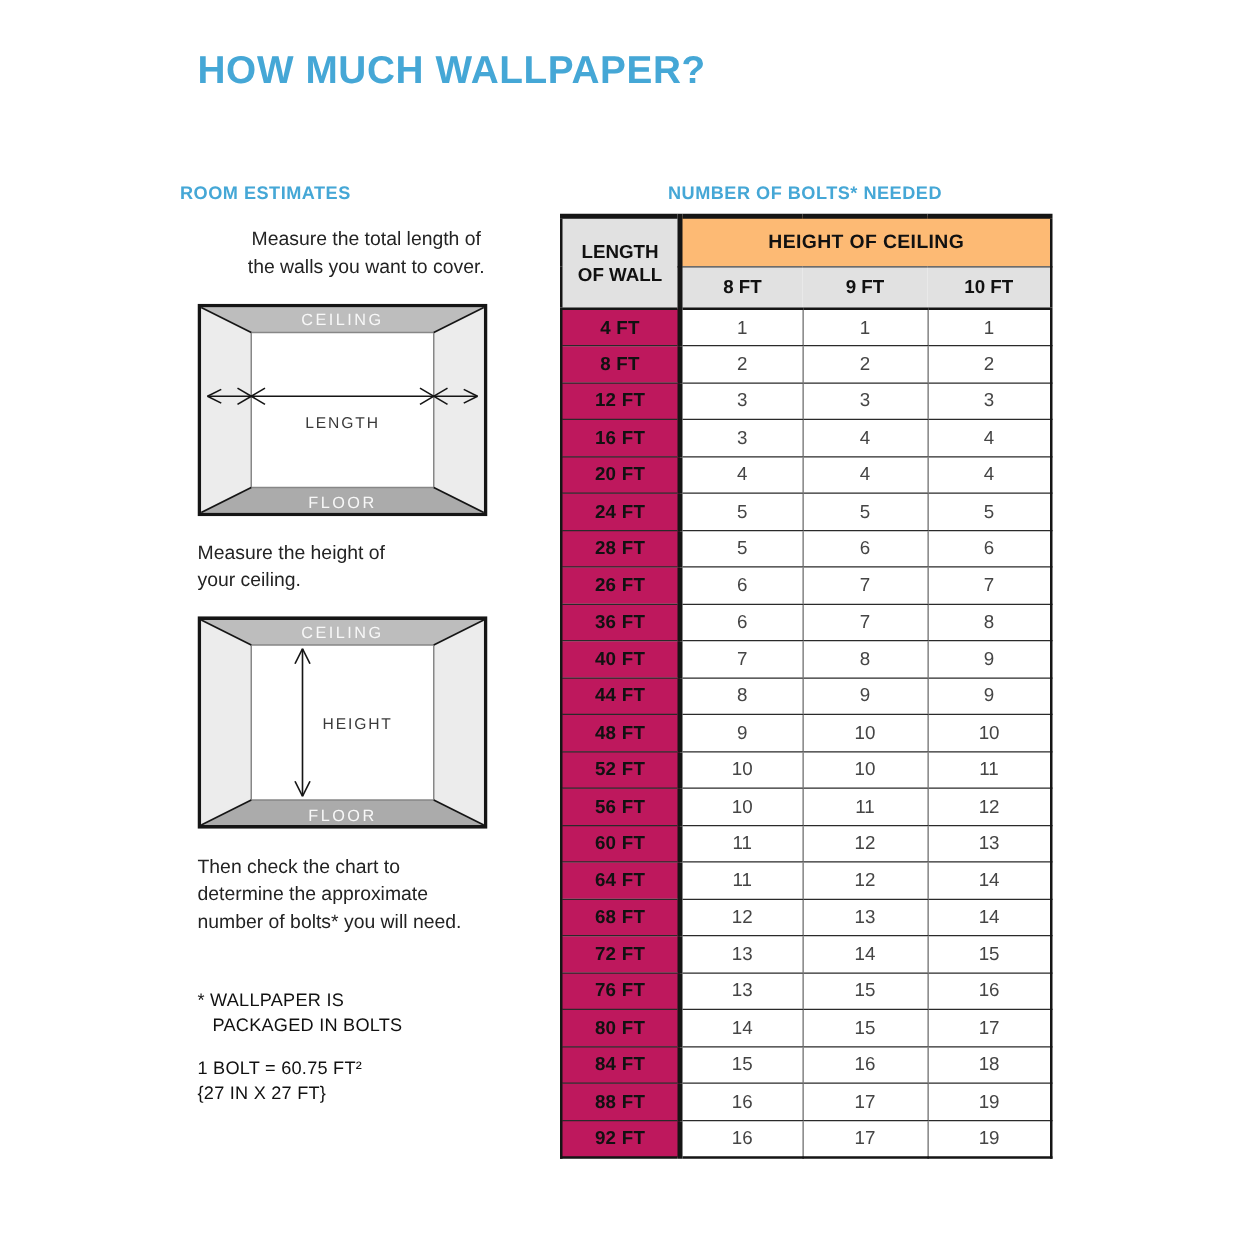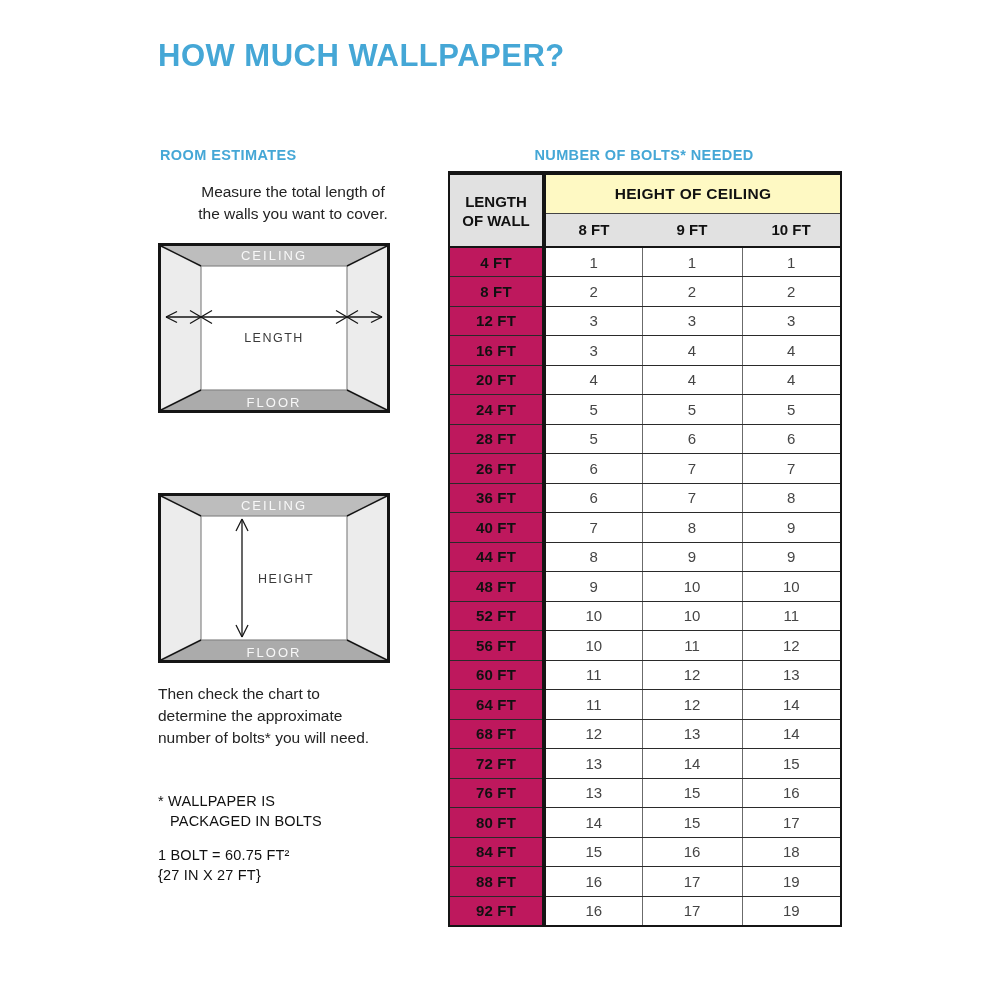--- a/index.html
+++ b/index.html
@@ -4,21 +4,21 @@
 <style>
   * { margin:0; padding:0; box-sizing:border-box; }
   html,body { width:1000px; height:1000px; background:#ffffff; overflow:hidden;
               font-family:"Liberation Sans", sans-serif; }
   .page { position:relative; width:1000px; height:1000px; background:#fff; }
 
   .main-title { position:absolute; left:158px; top:38px; font-size:31px; font-weight:bold;
                 color:#45A7D6; letter-spacing:0.5px; }
 
   .sec-heading { font-size:14.5px; font-weight:bold; color:#45A7D6; letter-spacing:0.4px; }
-  .left-heading  { position:absolute; left:160px; top:147px;text-align:center; }
+  .left-heading  { position:absolute; left:144px; top:147px;text-align:center; }
   .right-heading { position:absolute; left:448px; top:147px; width:392px; text-align:center; }
 
   .para { position:absolute; left:158px; width:270px; font-size:15.5px; line-height:22px;
           color:#232323; white-space:pre-line; }
   .para1 { top:181px;text-align:center; }
   .para2 { top:432px; }
   .para3 { top:683px; }
 
   .diagram { position:absolute; left:158px; }
   .diagram1 { top:243px; }
@@ -34,21 +34,21 @@
 
   table.bolts { position:absolute; left:448px; top:171px; width:392px;
                 border-collapse:collapse; table-layout:fixed;
                 border-top:4px solid #151515; border-left:2px solid #151515;
                 border-right:2px solid #151515; border-bottom:2px solid #151515; }
   table.bolts th, table.bolts td { text-align:center; vertical-align:middle; }
 
   th.corner-header { background:#e1e1e1; font-weight:bold; font-size:15px; color:#111;
                      white-space:pre-line; line-height:19px;
                      border-right:4px solid #151515; border-bottom:2px solid #151515; }
-  th.span-header { background:#fef9c3; font-weight:bold; font-size:15.5px; color:#111;
+  th.span-header { background:#fdba74; font-weight:bold; font-size:15.5px; color:#111;
                    height:40px; border-bottom:1px solid #444; letter-spacing:0.3px; }
   tr.sub-head th { background:#e1e1e1; font-weight:bold; font-size:15px; color:#111;
                    height:34px; border-bottom:2px solid #151515; }
 
   tbody th { background:#be185d; font-weight:bold; font-size:15px; color:#111;
              height:29.5px; border-right:4px solid #151515;
              border-bottom:1px solid #2a2a2a; letter-spacing:0.2px; }
   tbody td { font-size:15px; color:#454545; height:29.5px;
              border-bottom:1px solid #2a2a2a; }
   tbody td + td { border-left:1px solid #6b6b6b; }
@@ -86,20 +86,22 @@
       <line x1="224" y1="74" x2="213" y2="68.5"></line>
       <line x1="224" y1="74" x2="213" y2="79.5"></line>
       <line x1="32" y1="67.5" x2="54" y2="80.5"></line>
       <line x1="32" y1="80.5" x2="54" y2="67.5"></line>
       <line x1="178" y1="67.5" x2="200" y2="80.5"></line>
       <line x1="178" y1="80.5" x2="200" y2="67.5"></line>
     </g>
     <text x="116" y="99" text-anchor="middle" class="dia-dim">LENGTH</text>
   </svg>
 
+  <p class="para para2">Measure the height of
+your ceiling.</p>
 
   <svg class="diagram diagram2" width="232" height="170" viewBox="0 0 232 170">
     <rect x="1.5" y="1.5" width="229" height="167" fill="#ffffff" stroke="#151515" stroke-width="3"></rect>
     <polygon points="3,3 229,3 189,23 43,23" fill="#bdbdbd"></polygon>
     <polygon points="3,167 229,167 189,147 43,147" fill="#ababab"></polygon>
     <polygon points="3,3 43,23 43,147 3,167" fill="#ececec"></polygon>
     <polygon points="229,3 189,23 189,147 229,167" fill="#ececec"></polygon>
     <rect x="43" y="23" width="146" height="124" fill="#ffffff" stroke="#878787" stroke-width="1.2"></rect>
     <line x1="3" y1="3" x2="43" y2="23" stroke="#151515" stroke-width="1.4"></line>
     <line x1="229" y1="3" x2="189" y2="23" stroke="#151515" stroke-width="1.4"></line>

